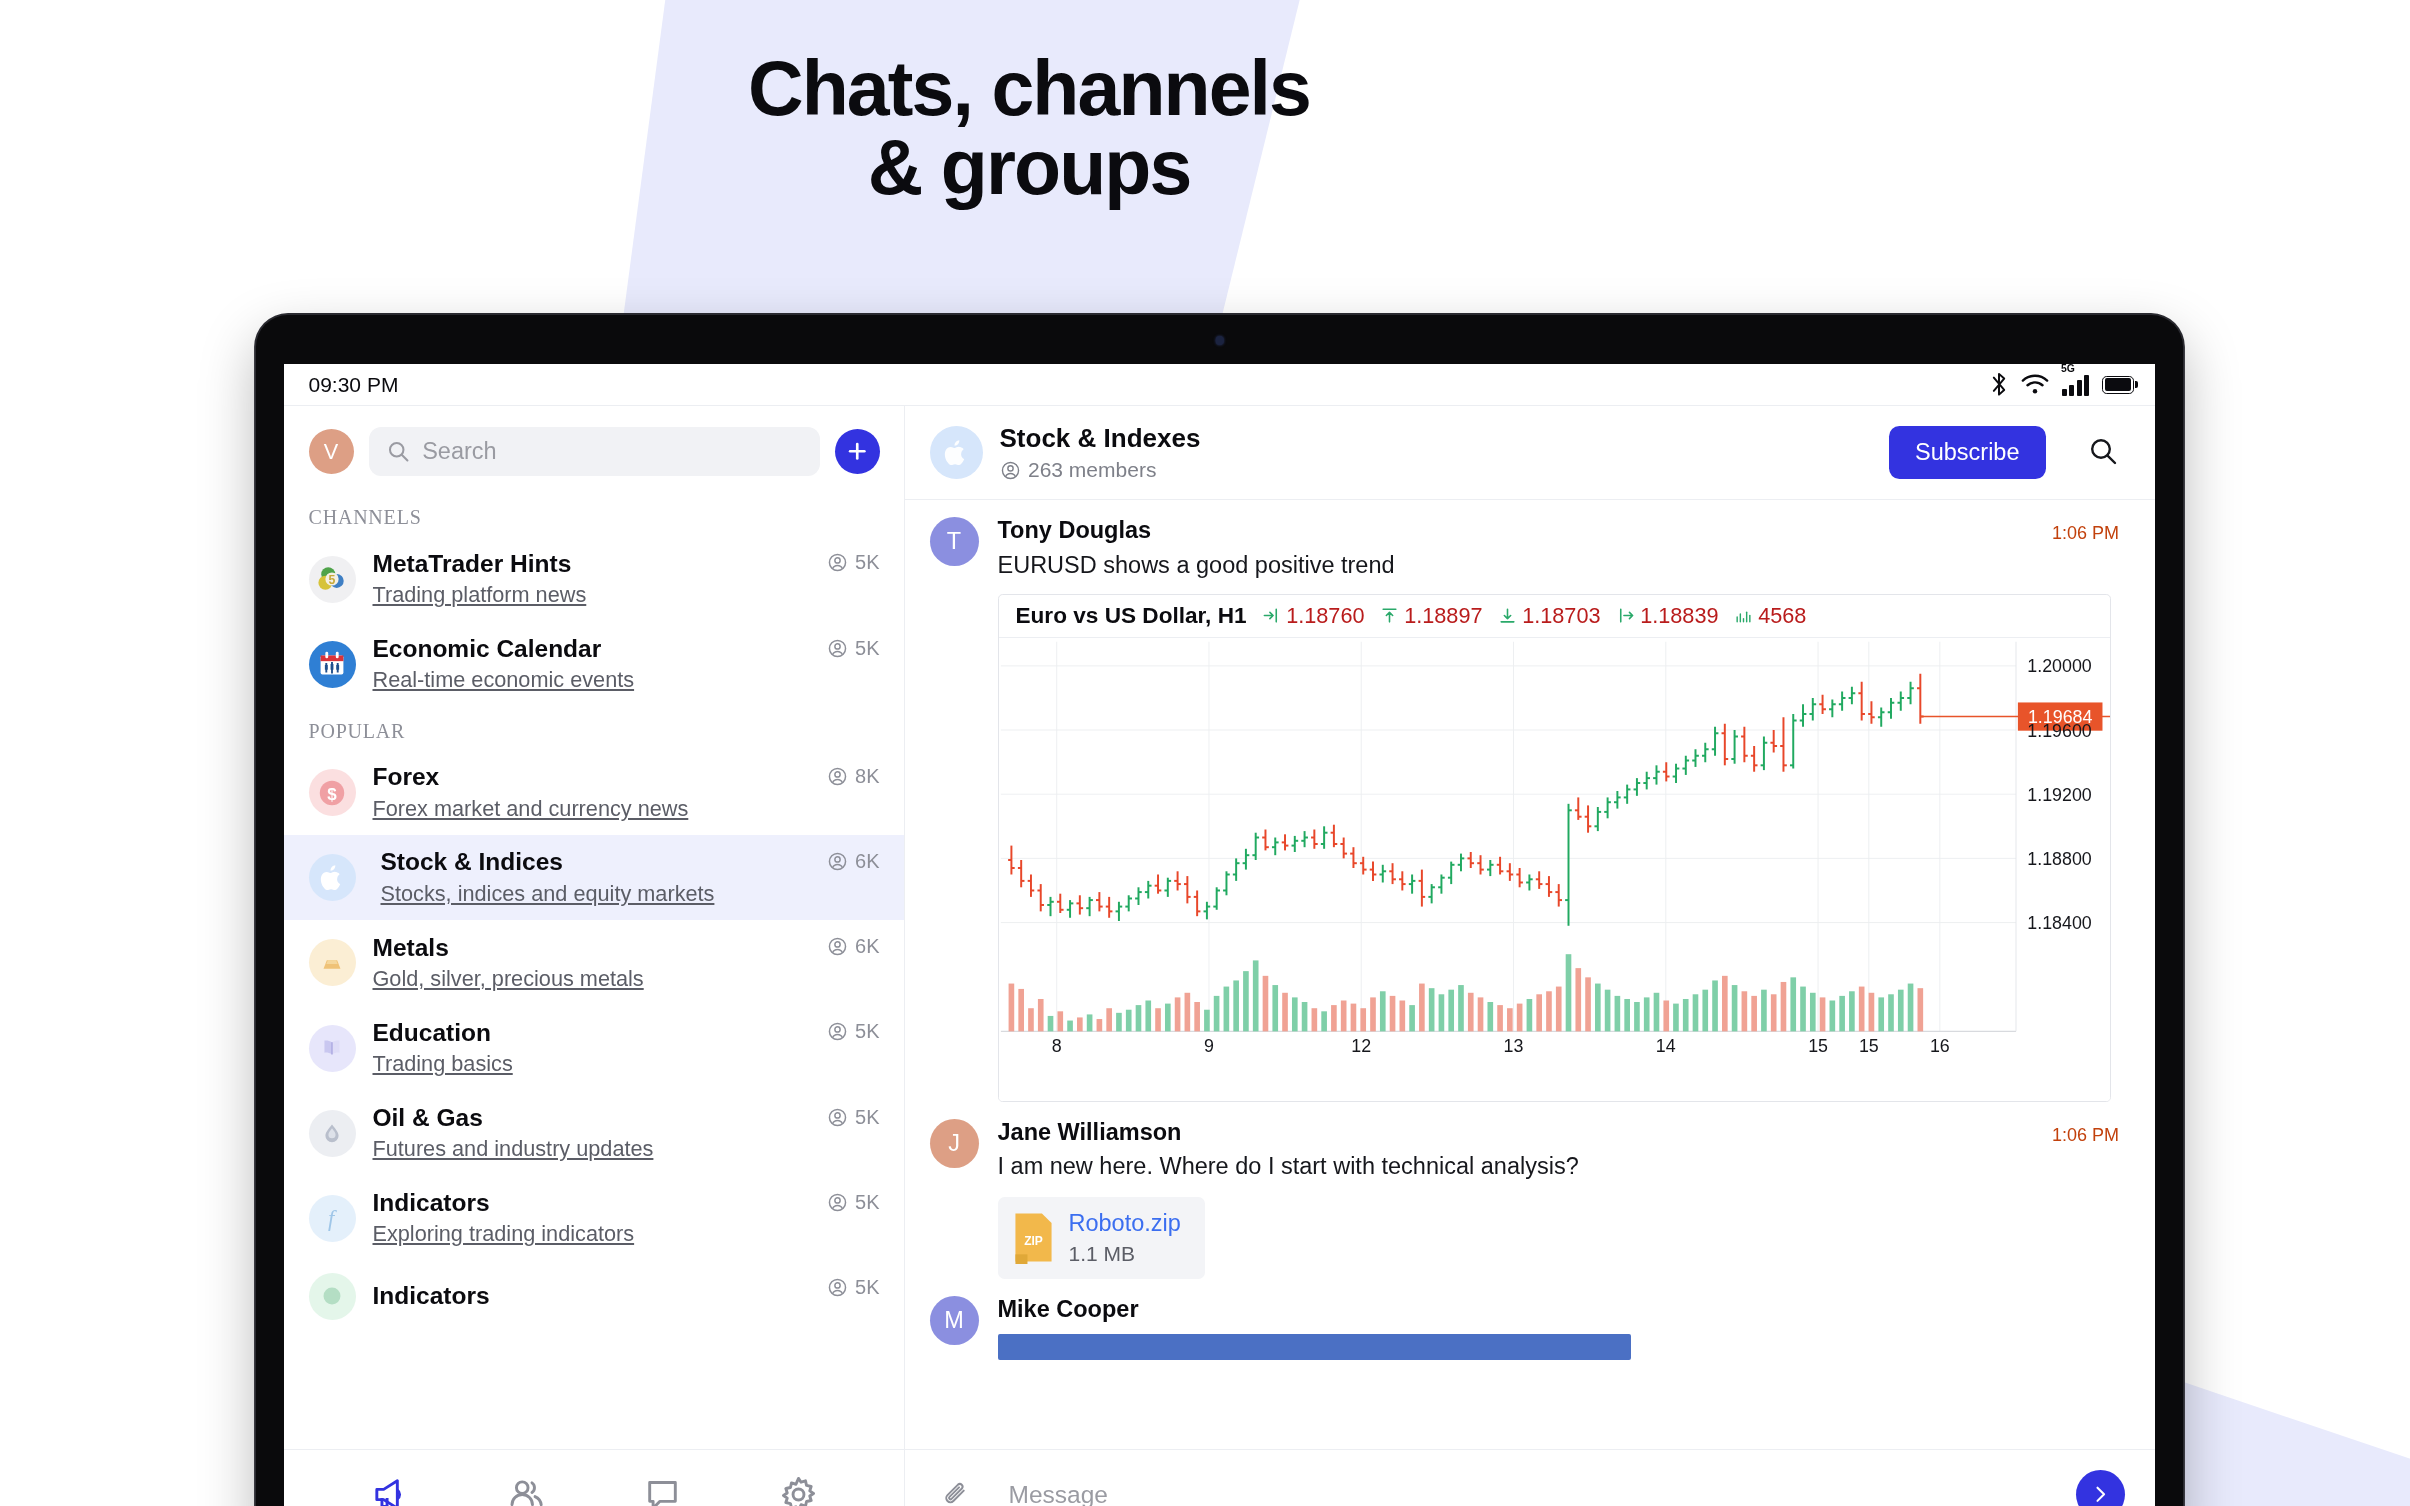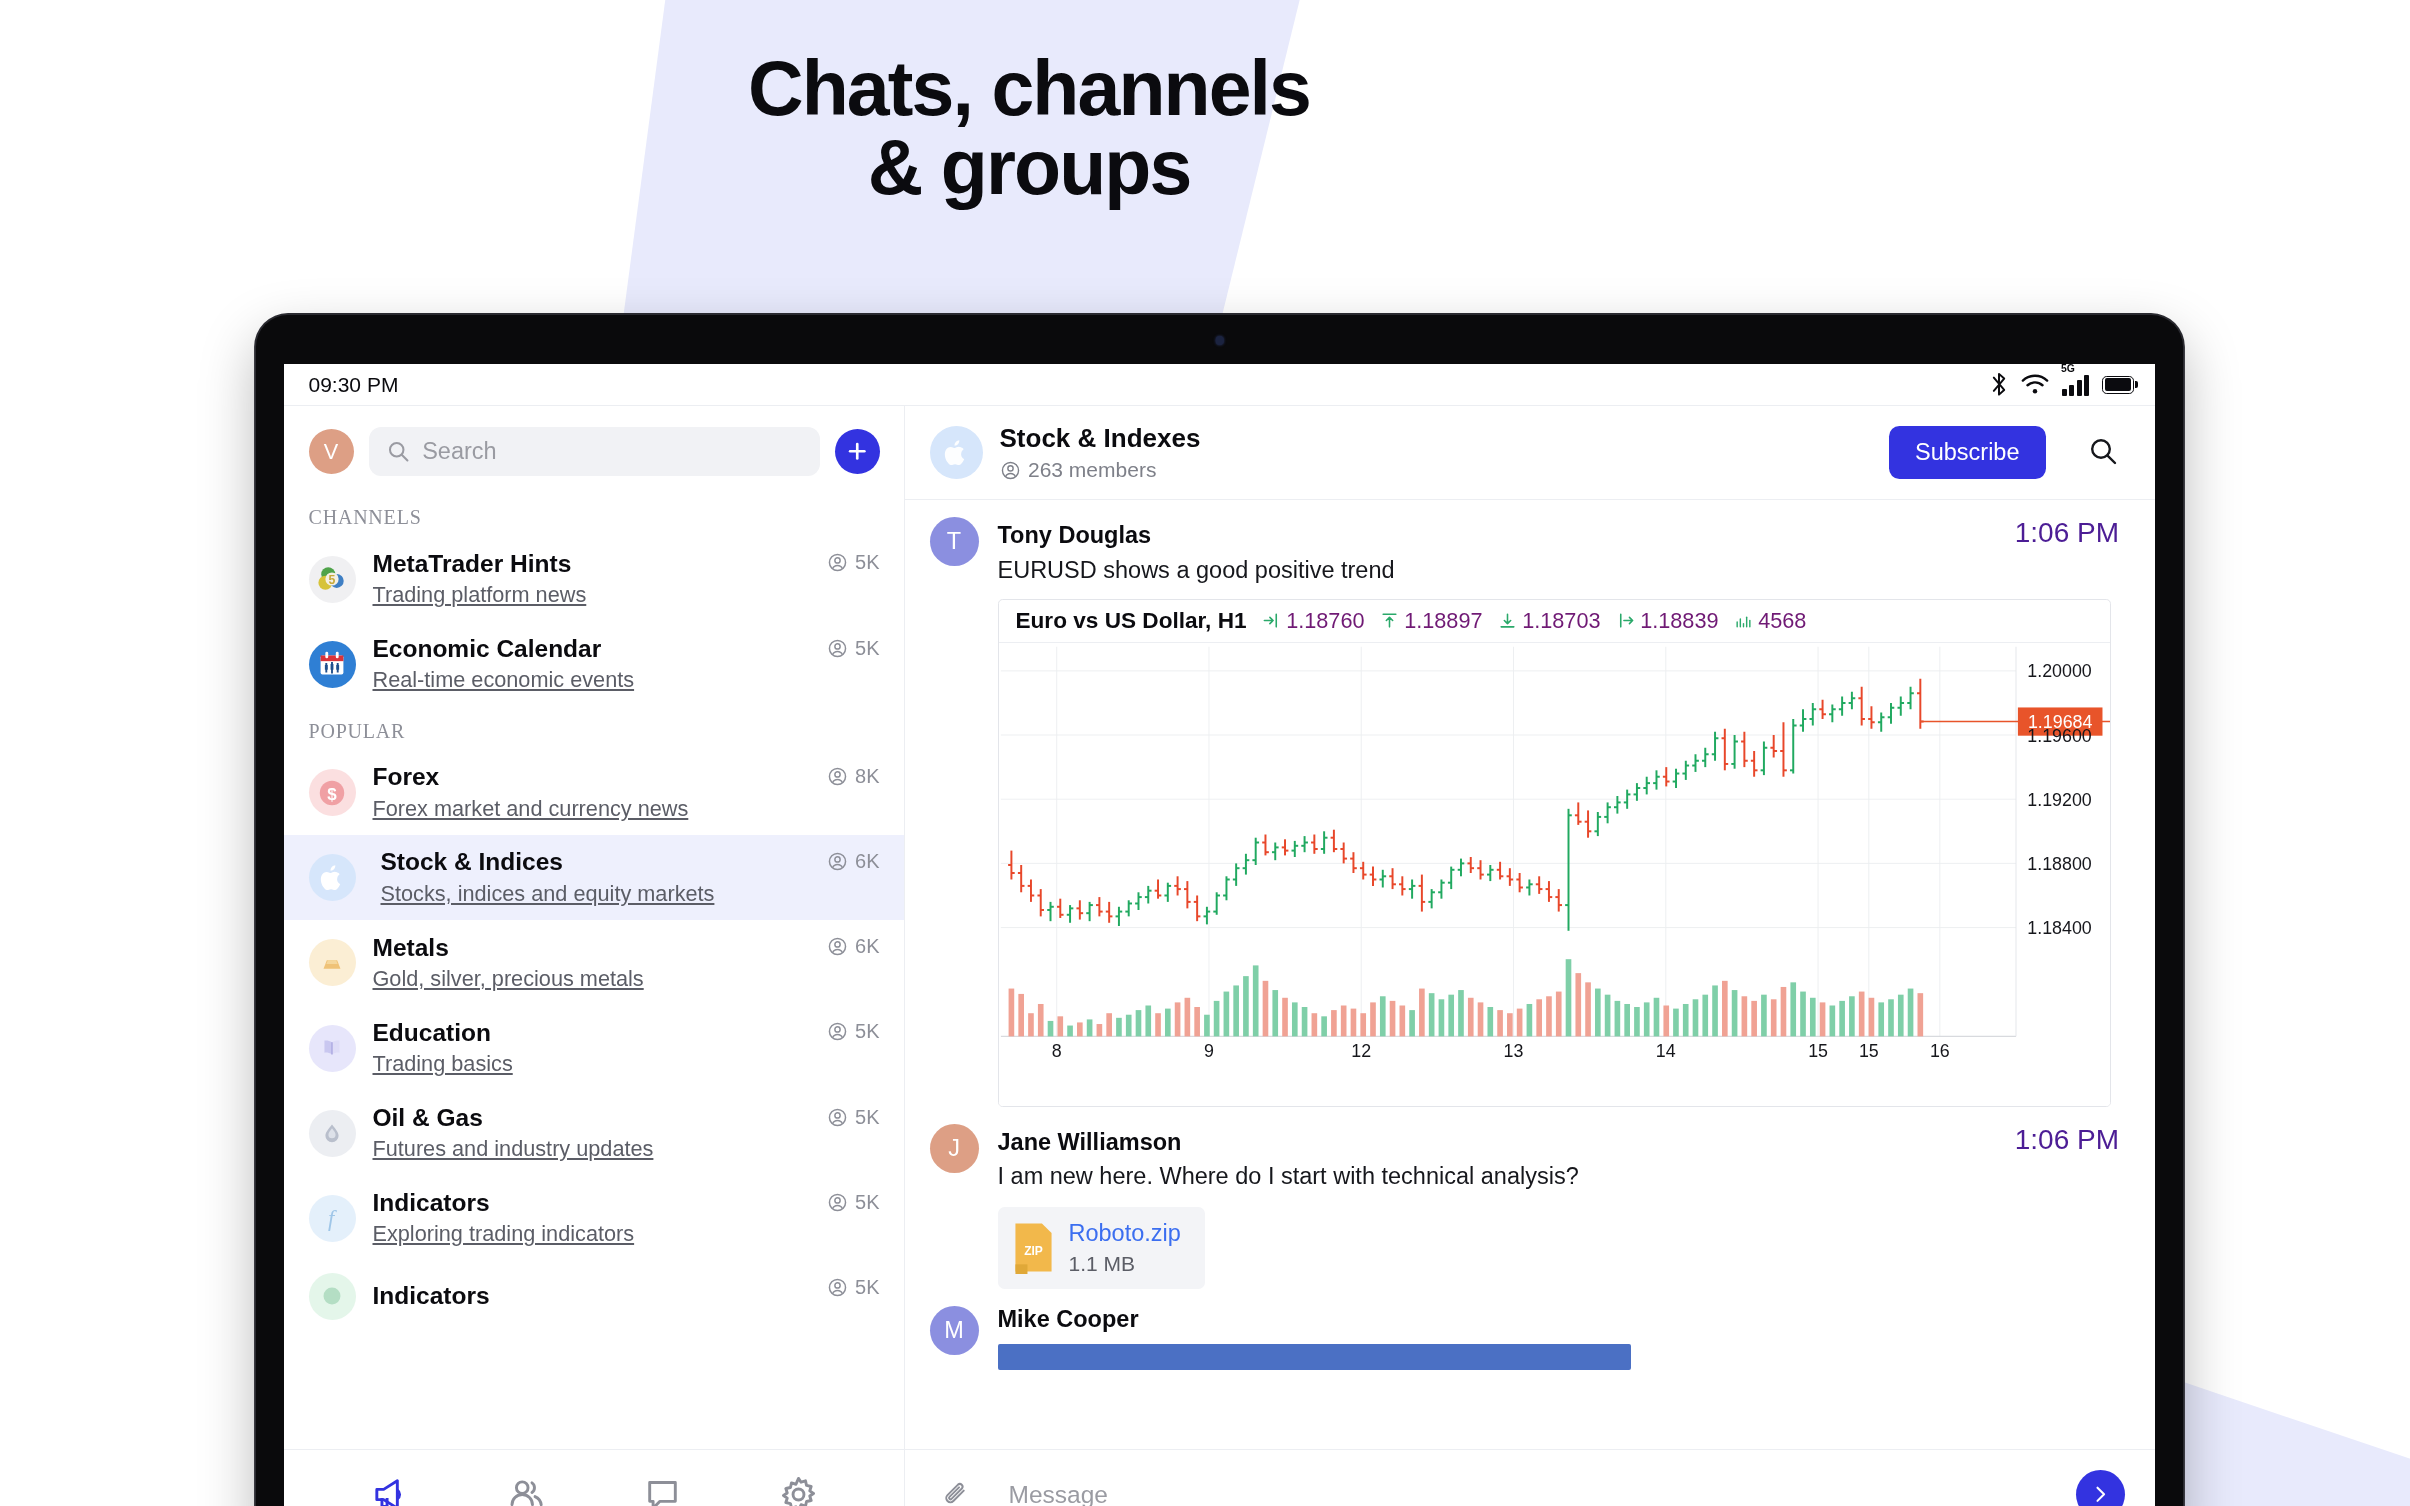--- a/index.html
+++ b/index.html
@@ -150,35 +150,35 @@
 
   .messages { flex:1; overflow:hidden; min-height:0; padding:0 0 0 0; }
   .msg { display:flex; gap:19px; padding:17px 36px 0 24.5px; }
   .msg-av {
     width:49px;height:49px;border-radius:50%;flex:0 0 49px;color:#fff;
     display:flex;align-items:center;justify-content:center;font-size:23.5px;
   }
   .msg-body{flex:1;min-width:0;}
   .msg-top{display:flex;align-items:flex-end;}
   .msg-name{font-size:23.5px;font-weight:bold;color:#0b0b0f;}
-  .msg-time{margin-left:auto;font-size:28px;color:#4c1d95;}
+  .msg-time{margin-left:auto;font-size:18px;color:#c2410c;}
   .msg-text{font-size:23.5px;color:#16171c;margin-top:7.5px;}
 
   
   .chartcard {
     margin-top:15px; border:0.9px solid #e3e5ea; border-radius:4.7px;
     background:#fff; overflow:hidden; width:1113px; height:508px;
     position:relative;
   }
   .chart-hdr {
     height:43px; display:flex; align-items:center; gap:15px; padding:0 17px;
     border-bottom:0.9px solid #eceef2; font-size:22.6px; white-space:nowrap;
   }
   .chart-sym{font-weight:bold;color:#0b0b0f;}
-  .ohlc{display:flex;align-items:center;gap:5.6px;color:#701a75;font-size:21.7px;}
+  .ohlc{display:flex;align-items:center;gap:5.6px;color:#b91c1c;font-size:21.7px;}
   .ohlc svg{display:block;}
   .plot { position:absolute; left:0; right:0; top:43px; bottom:0; }
   .plot svg{display:block;width:100%;height:100%;}
 
   
   .filecard{
     margin-top:17px; background:#f3f4f7; border-radius:6.6px;
     display:inline-flex; align-items:center; gap:15px; padding:13px 24.5px 13px 15px;
   }
   .zipico{width:41px;height:53px;flex:0 0 41px;}

